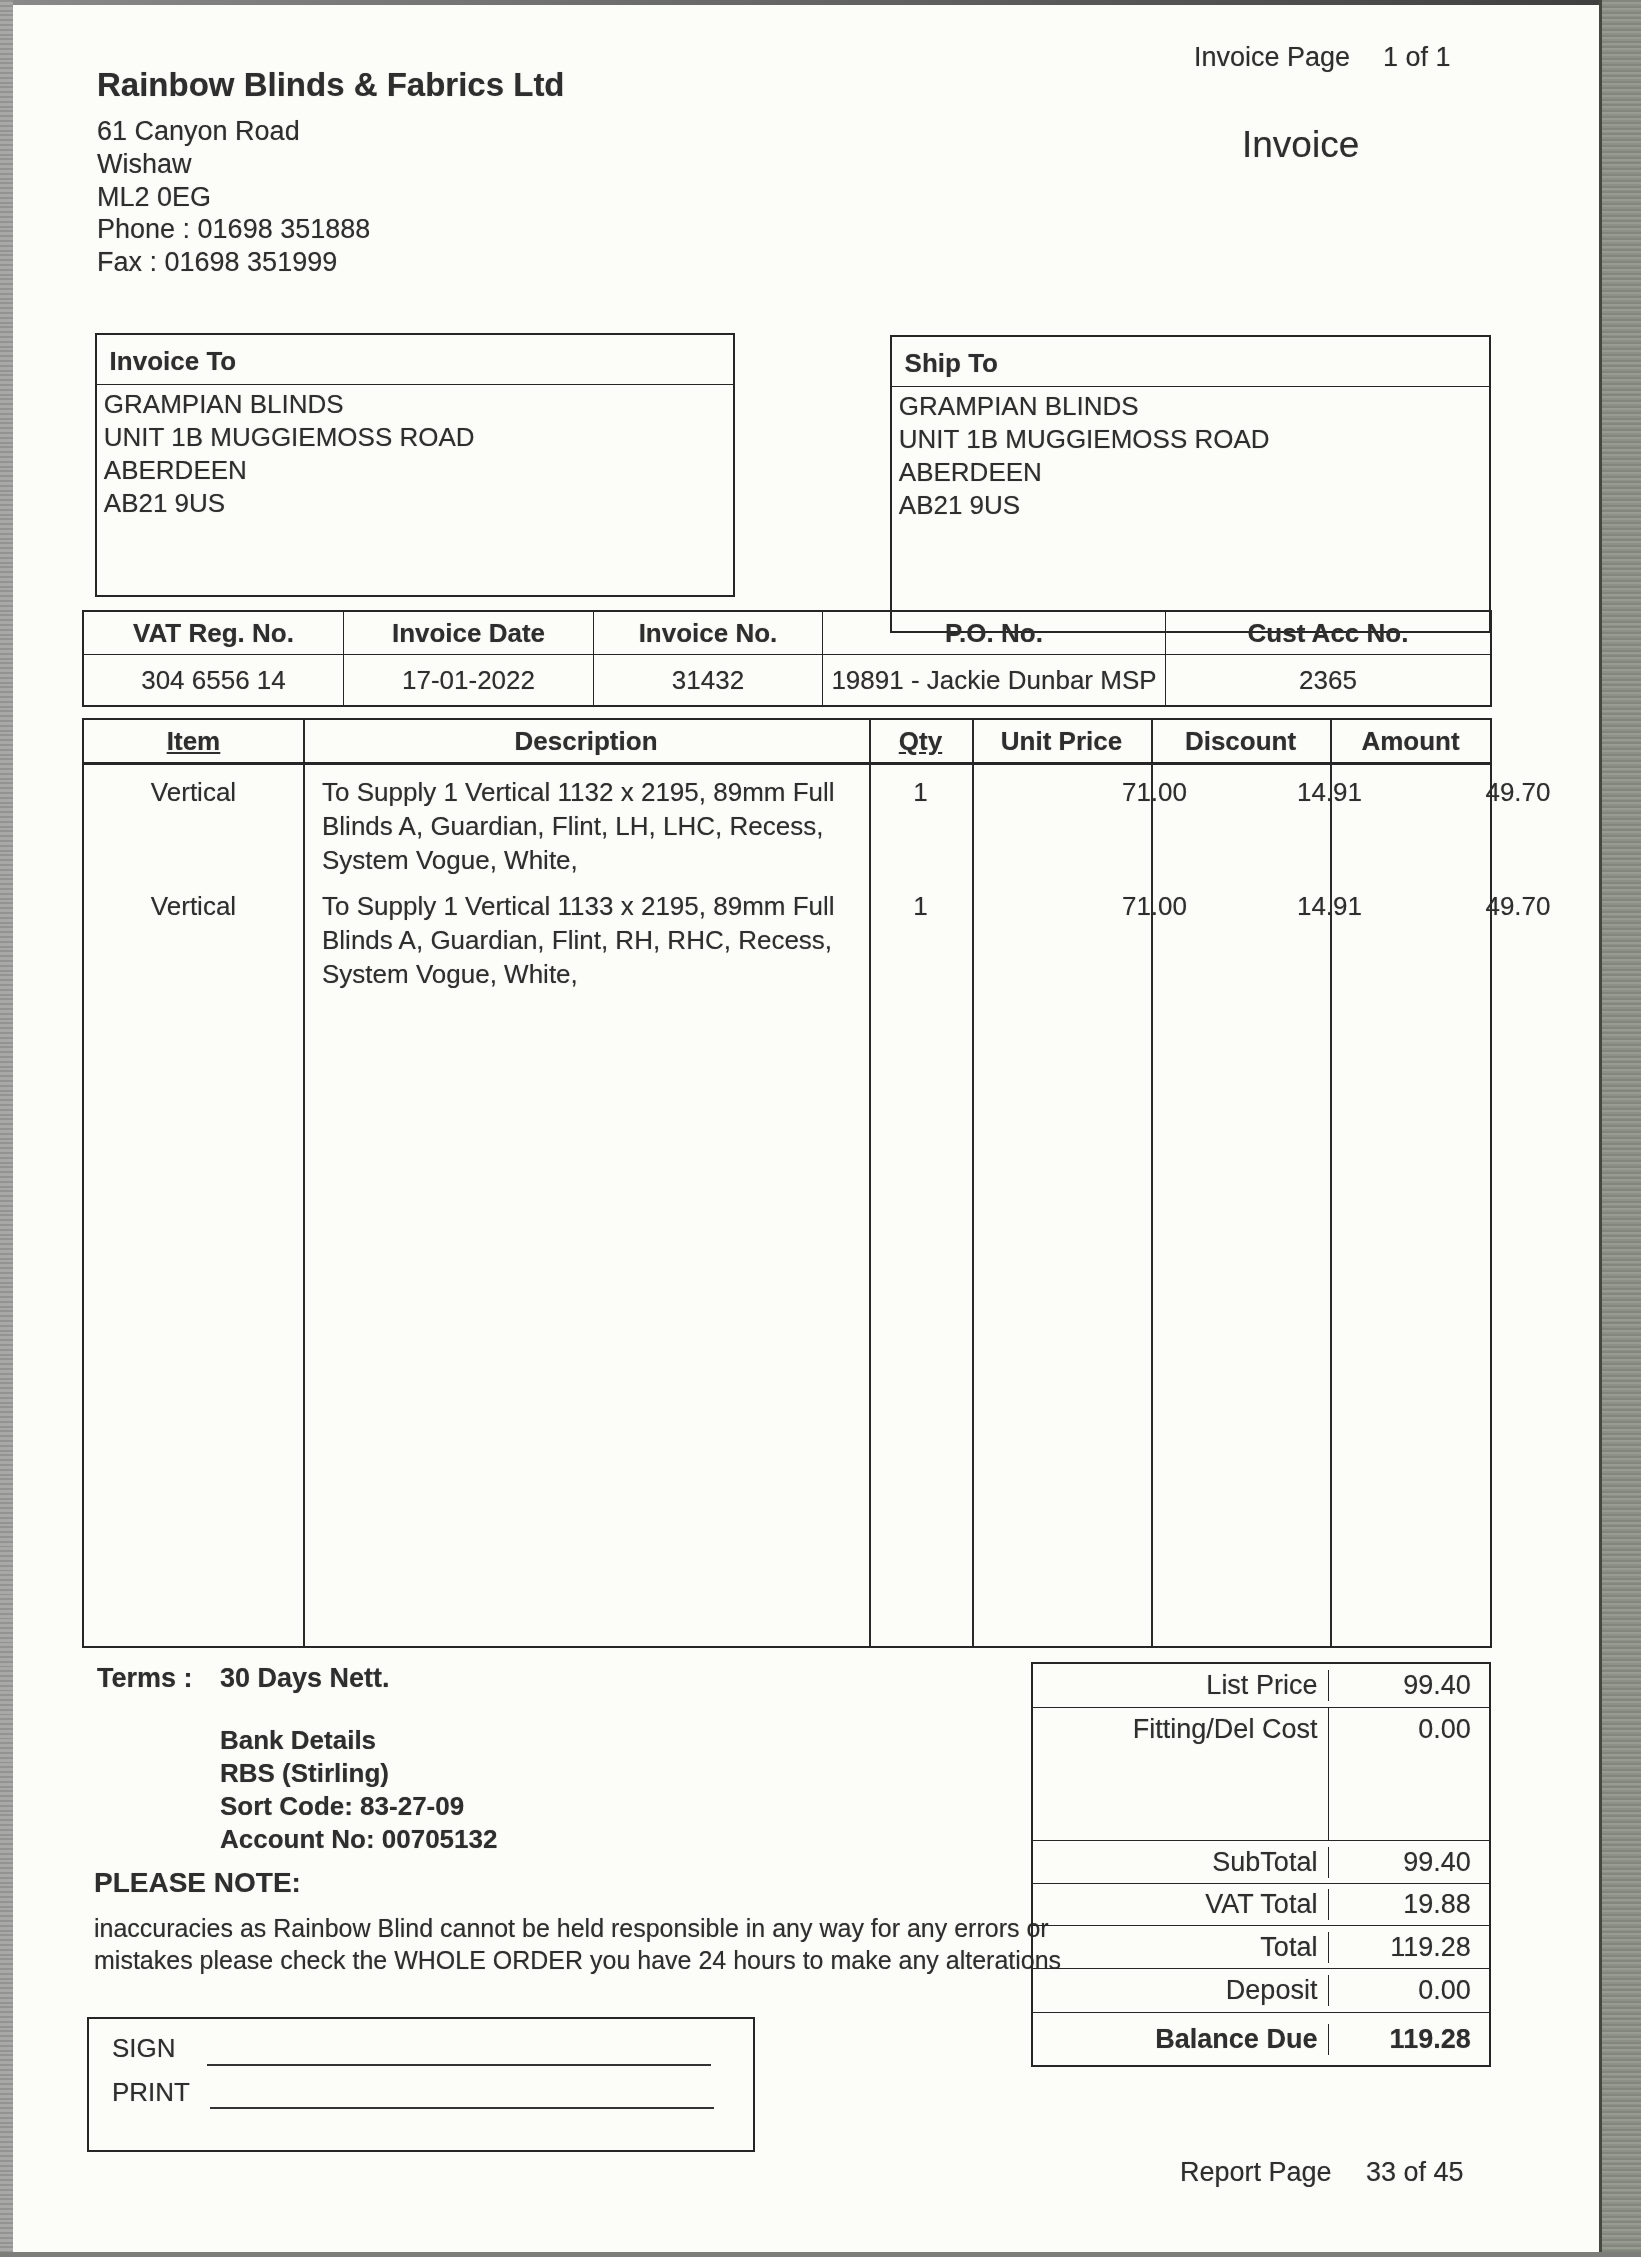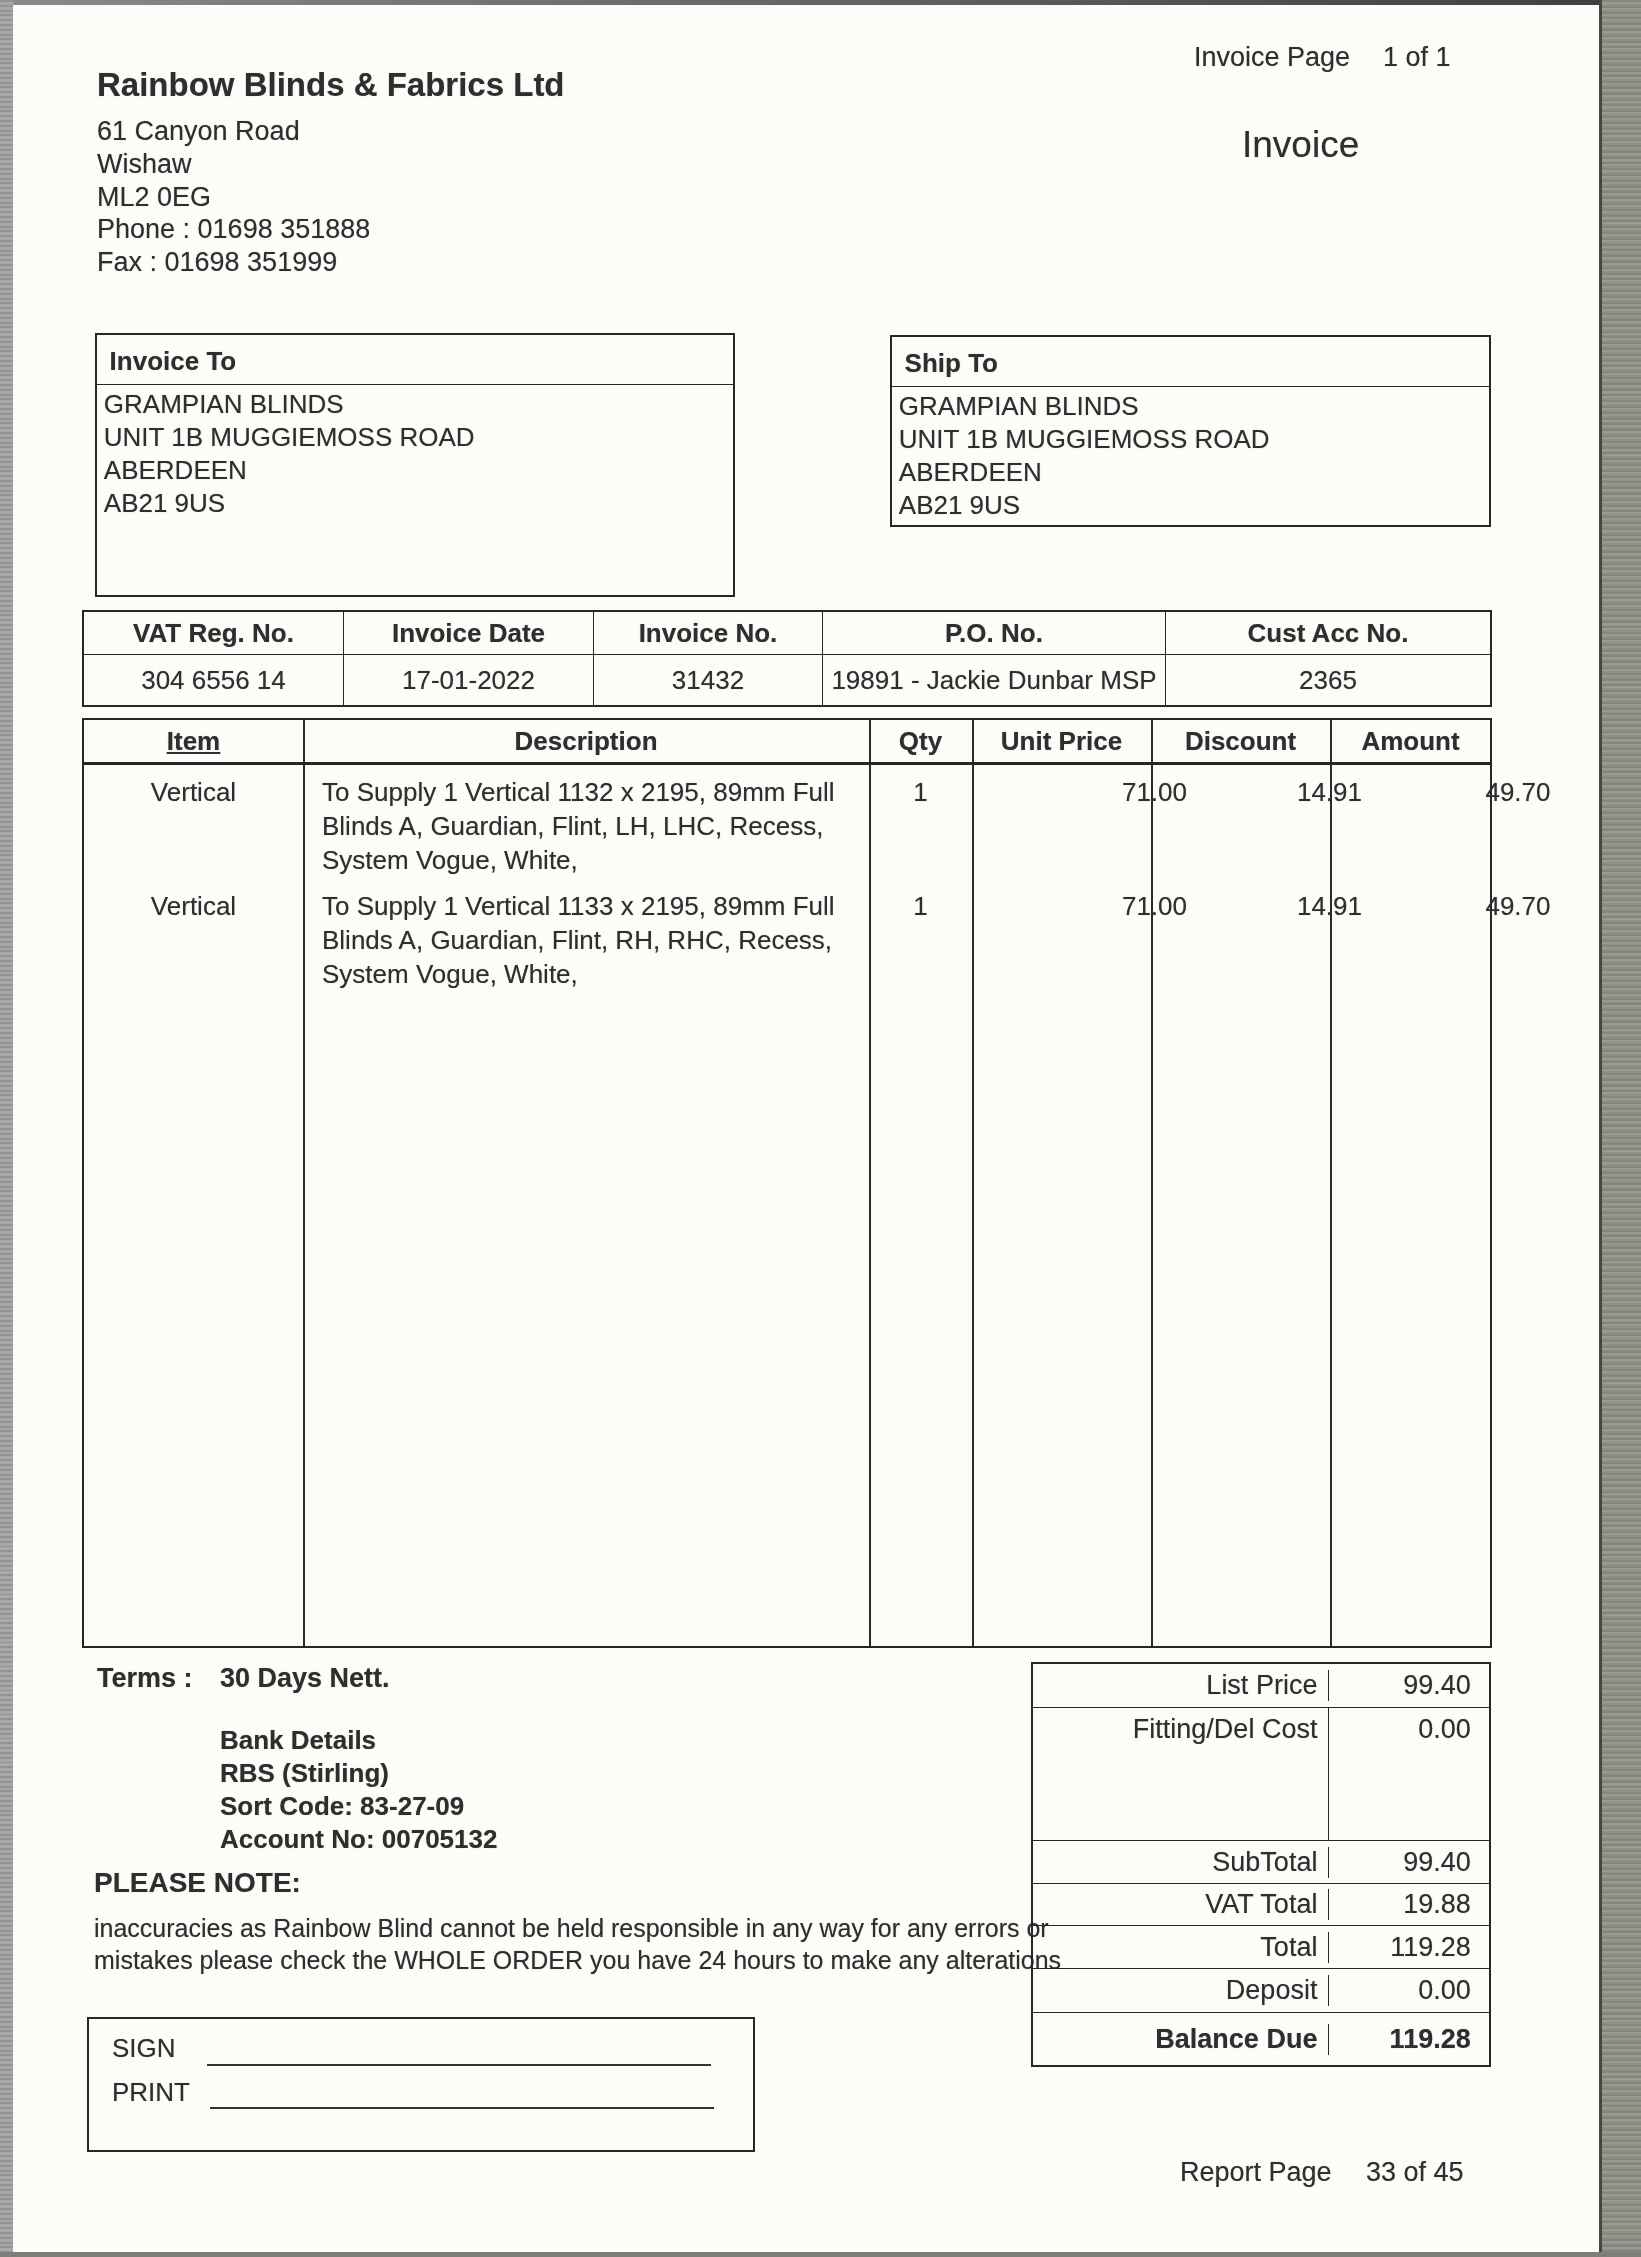--- a/index.html
+++ b/index.html
@@ -23,40 +23,40 @@
     border-left:3.9px solid #45483f;}
   
   .company-name{left:97px;top:66px;font-size:33px;font-weight:bold;}
   .company-line{left:97px;font-size:27px;}
   .inv-page-label{left:1194px;top:42px;font-size:27px;}
   .inv-page-value{left:1383px;top:42px;font-size:27px;}
   .invoice-title{left:1242px;top:124px;font-size:37px;font-weight:normal;}
   
   .addr-box{border:2.9px solid #262626;box-sizing:border-box;background:transparent;}
   .box-invoice-to{left:95px;top:333px;width:640px;height:264px;}
-  .box-ship-to{left:890px;top:335px;width:601px;height:192px;}
+  .box-ship-to{left:890px;top:335px;width:601px;height:298px;}
   .addr-box .box-title{display:block;font-size:26px;font-weight:bold;padding:10.6px 0 7.7px 12.6px;border-bottom:1.9px solid #262626;}
   .addr-box .box-lines{display:block;padding:2.9px 0 0 6.8px;font-size:26px;line-height:33px;}
   .addr-box .box-lines span{display:block;}
   
   .meta-table{left:82px;top:610px;width:1410px;height:97px;border:2.9px solid #262626;box-sizing:border-box;display:flex;flex-direction:column;}
   .meta-row{display:flex;flex:1;}
   .meta-row.head{border-bottom:1.9px solid #262626;font-weight:bold;flex:0 0 42px;}
   .meta-cell{display:flex;align-items:center;justify-content:center;font-size:26px;box-sizing:border-box;}
   .meta-cell:not(:last-child){border-right:1.9px solid #262626;}
   .mc0{width:260px;}.mc1{width:250px;}.mc2{width:229px;}.mc3{width:343px;}.mc4{flex:1;}
   
   .items-table{left:82px;top:718px;width:1410px;height:930px;border:2.9px solid #262626;box-sizing:border-box;}
   .items-table .vline{position:absolute;top:0;bottom:0;width:1.9px;background:#2a2a2a;}
   .v1{left:219px;}.v2{left:785px;}.v3{left:888px;}.v4{left:1067px;}.v5{left:1246px;}
   .items-head-border{position:absolute;left:0;right:0;top:42px;height:2.9px;background:#262626;}
   .items-hcell{position:absolute;top:0;height:42px;line-height:42px;text-align:center;font-weight:bold;font-size:26px;}
   .h-item{left:0;width:219px;text-decoration:underline;}
   .h-desc{left:219px;width:566px;}
-  .h-qty{left:785px;width:103px;}
+  .h-qty{left:785px;width:103px;text-decoration:underline;}
   .h-unit{left:888px;width:179px;}
   .h-disc{left:1067px;width:179px;}
   .h-amt{left:1246px;width:161px;}
   .icell{position:absolute;font-size:26px;line-height:34px;}
   .c-item{left:0;width:219px;text-align:center;}
   .c-desc{left:238px;width:533px;text-align:left;}
   .c-desc span{display:block;white-space:nowrap;}
   .c-qty{left:785px;width:103px;text-align:center;}
   .c-unit{left:888px;width:238px;text-align:right;padding-right:23px;box-sizing:border-box;}
   .c-disc{left:1067px;width:236px;text-align:right;padding-right:25px;box-sizing:border-box;}

